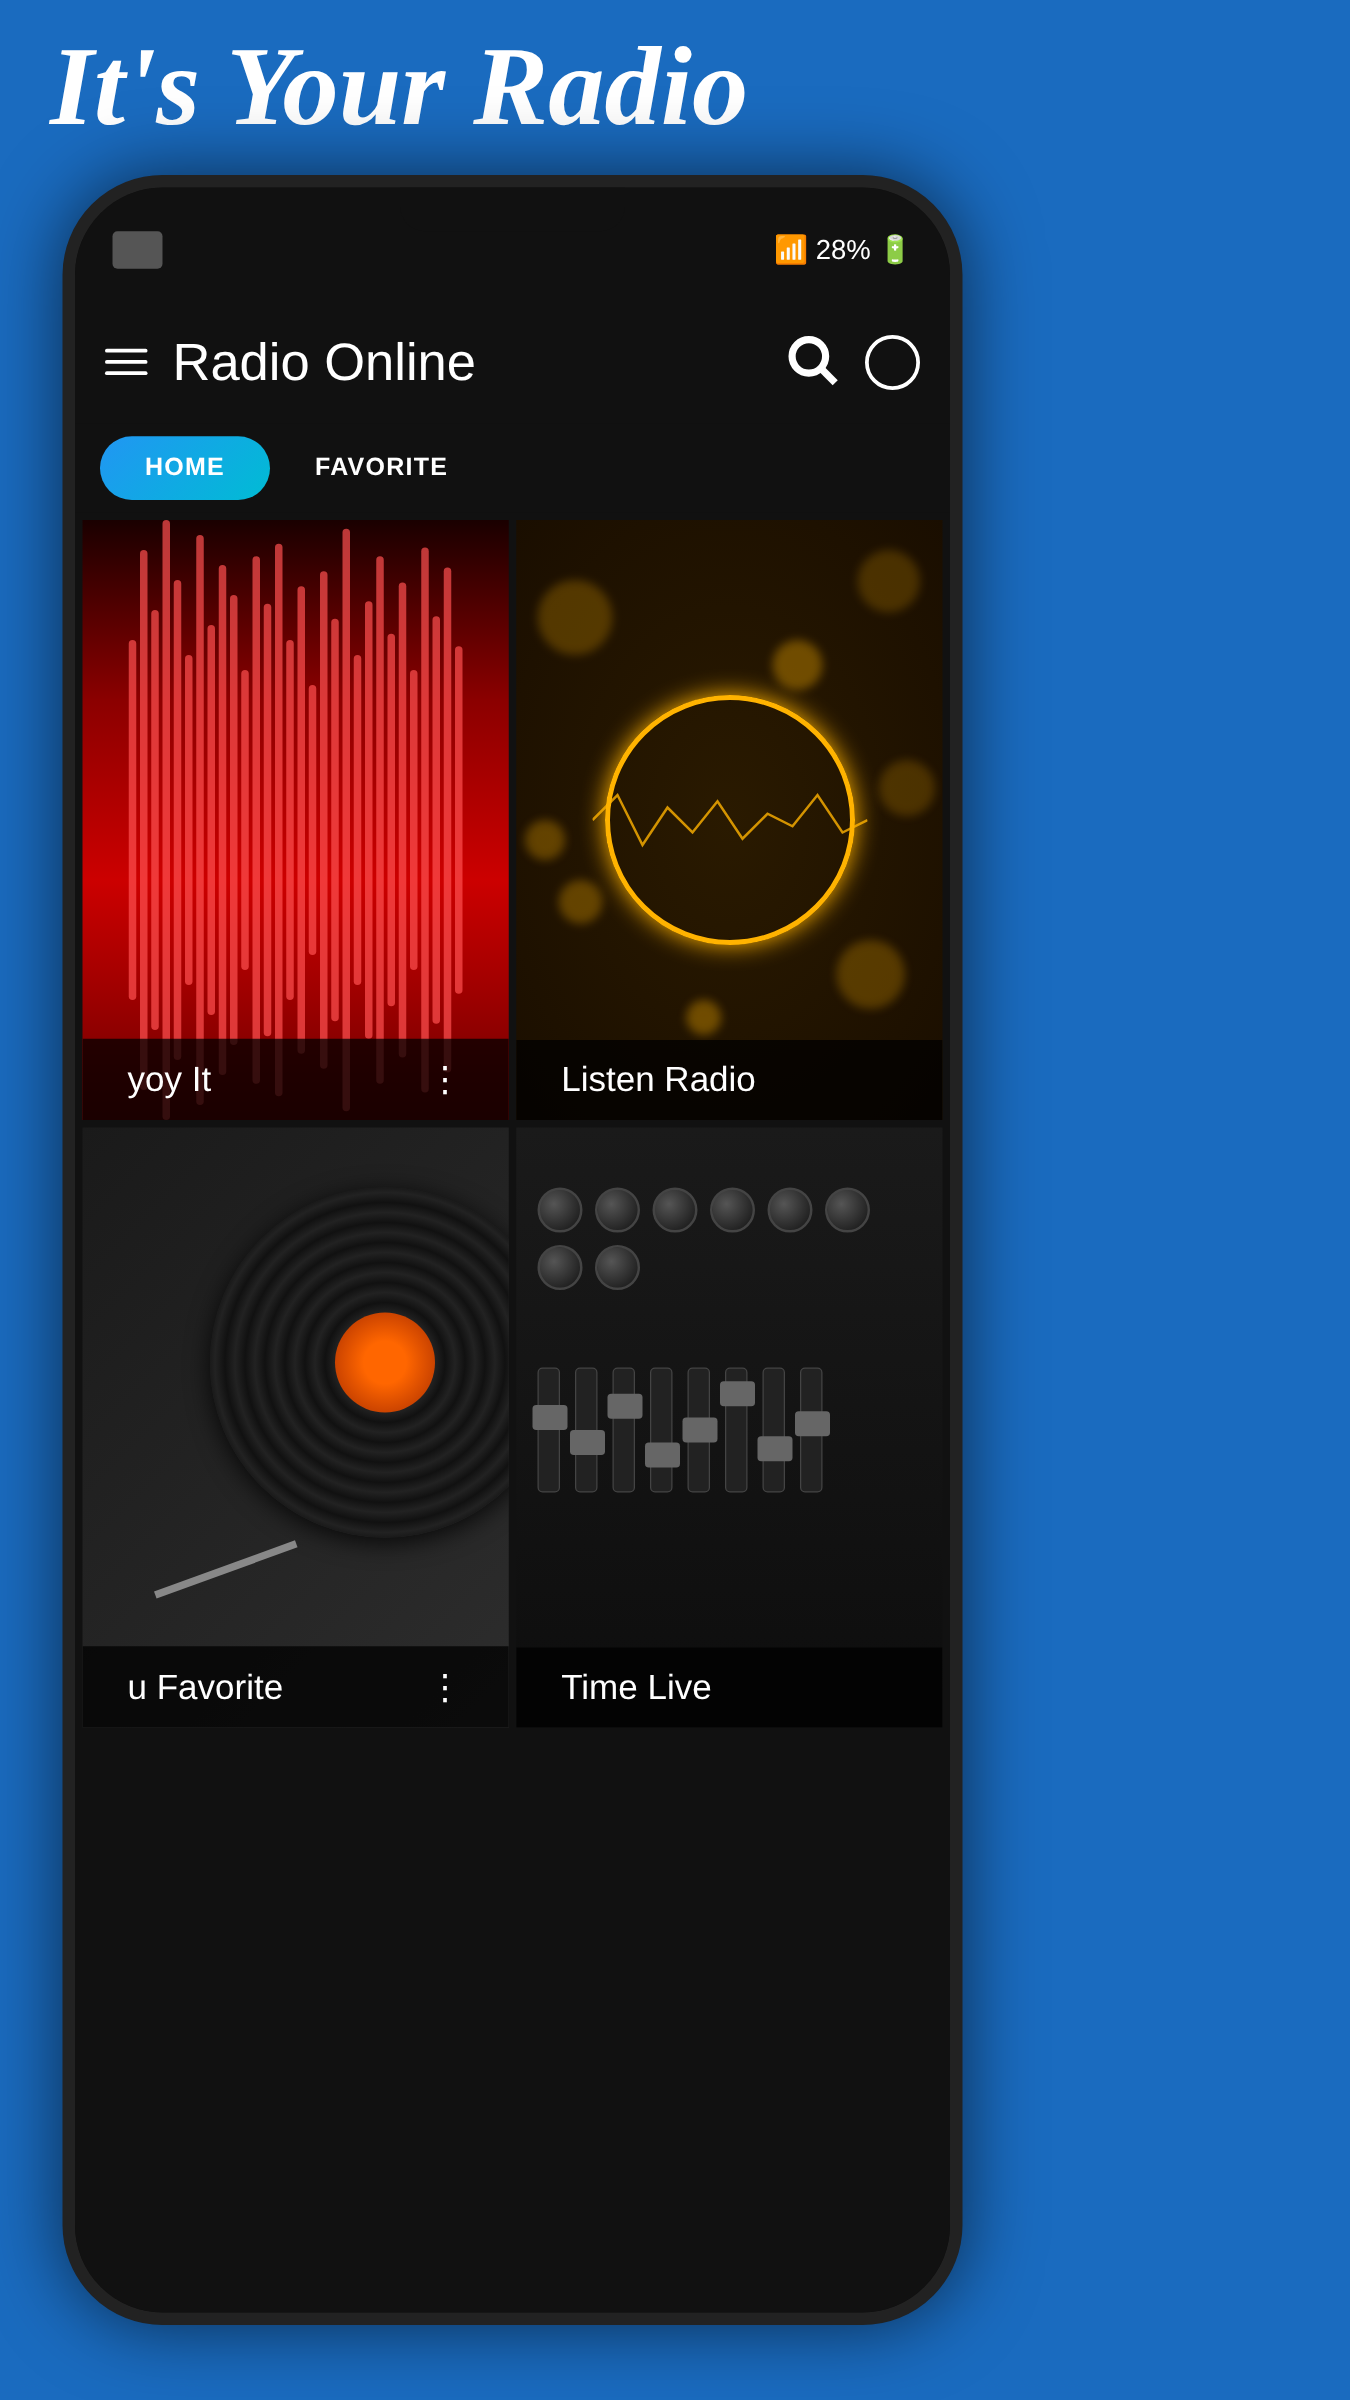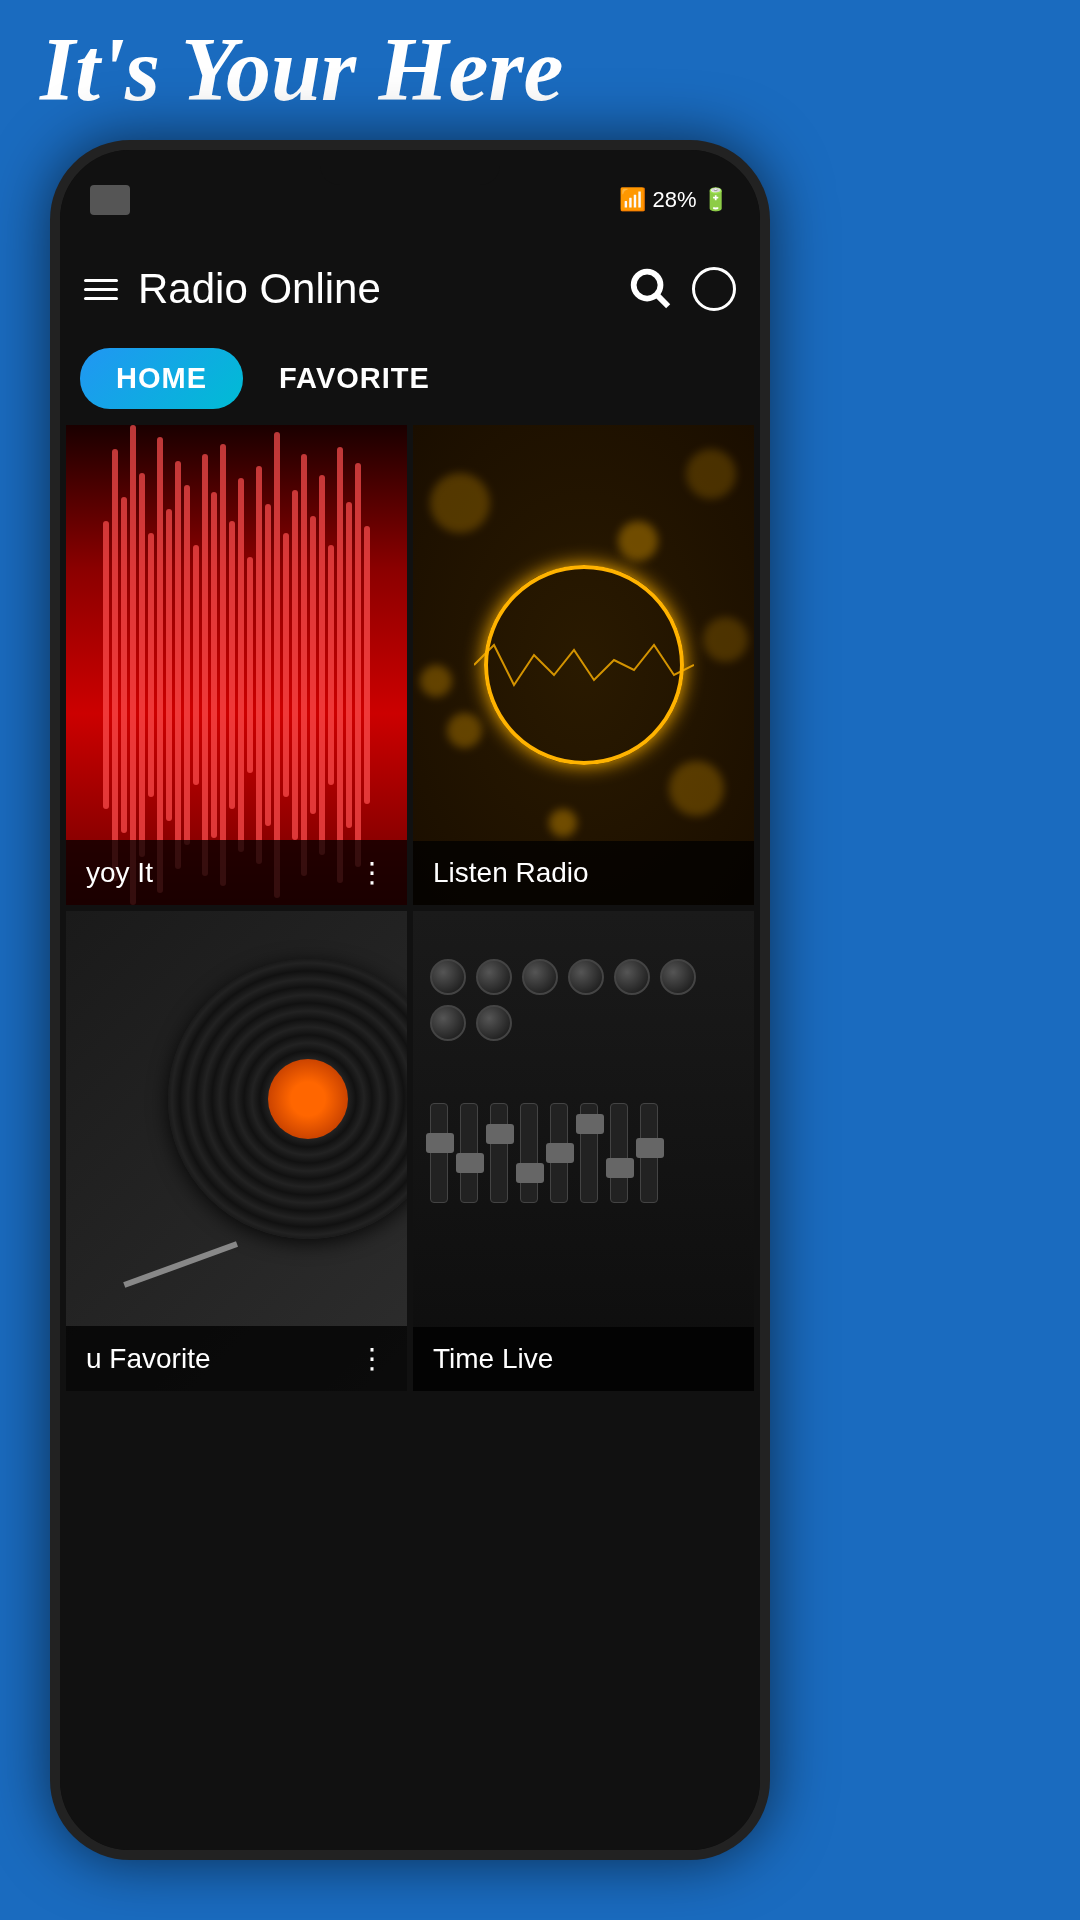--- a/index.html
+++ b/index.html
@@ -152,21 +152,21 @@
     
     .tab-bar {
       display: flex;
       align-items: center;
       padding: 10px 20px;
       gap: 0;
       background: #111;
     }
     .tab-item {
       padding: 14px 36px;
-      font-size: 29px;
+      font-size: 20px;
       font-weight: bold;
       color: white;
       cursor: pointer;
       letter-spacing: 1px;
     }
     .tab-item.active {
       background: linear-gradient(135deg, #2196F3, #00BCD4);
       border-radius: 30px;
       color: white;
     }
@@ -305,41 +305,41 @@
       top: 30%;
     }
 
     
     .card-label {
       position: absolute;
       bottom: 0;
       left: 0;
       right: 0;
       background: rgba(0,0,0,0.75);
-      padding: 16px 20px;
+      padding: 16px 36px;
       display: flex;
       align-items: center;
       justify-content: space-between;
     }
     .card-label-text {
       color: white;
       font-size: 28px;
       font-weight: 500;
     }
     .three-dots {
       color: white;
       font-size: 28px;
       cursor: pointer;
       letter-spacing: 1px;
     }
   </style>
 </head>
 <body>
 
-<div class="bg-headline">It's Your Here</div>
+<div class="bg-headline">It's Your Radio</div>
 
 <div class="phone-frame">
 
   <div class="notch-area">
     <div class="status-left">
       <div class="status-icon"></div>
     </div>
     <div class="notch-bump"></div>
     <div class="status-right">
       <span>📶</span>

